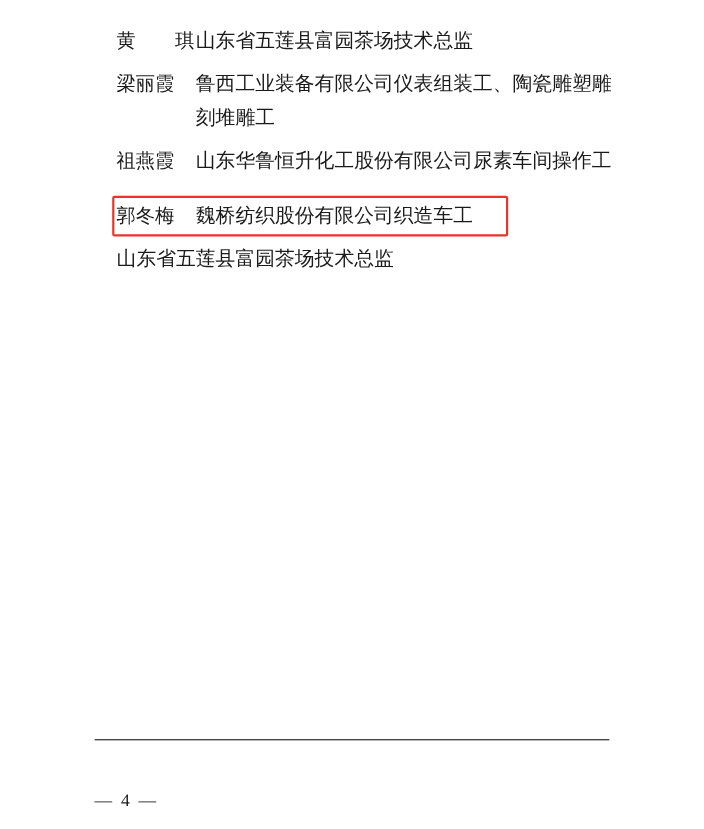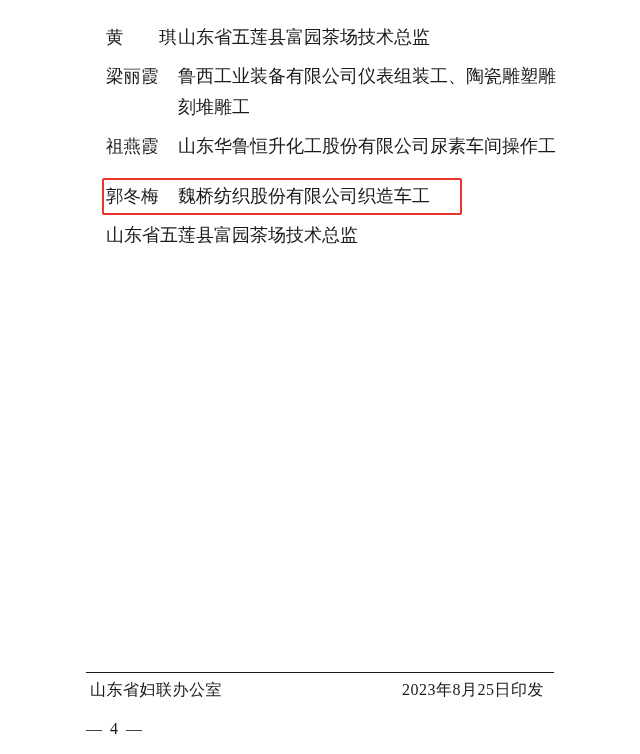--- a/index.html
+++ b/index.html
@@ -122,20 +122,16 @@
     </div>
 
     <div class="entry">
       <span class="desc">山东省五莲县富园茶场技术总监</span>
     </div>
 
   </div>
 
   <div class="footer-rule"></div>
 
-  <div class="footer">
-    <span class="left">山东省妇联办公室</span>
-    <span class="right">2023年8月25日印发</span>
-  </div>
 
   <div class="page-number">— 4 —</div>
 
 </div>
 
 </body></html>

